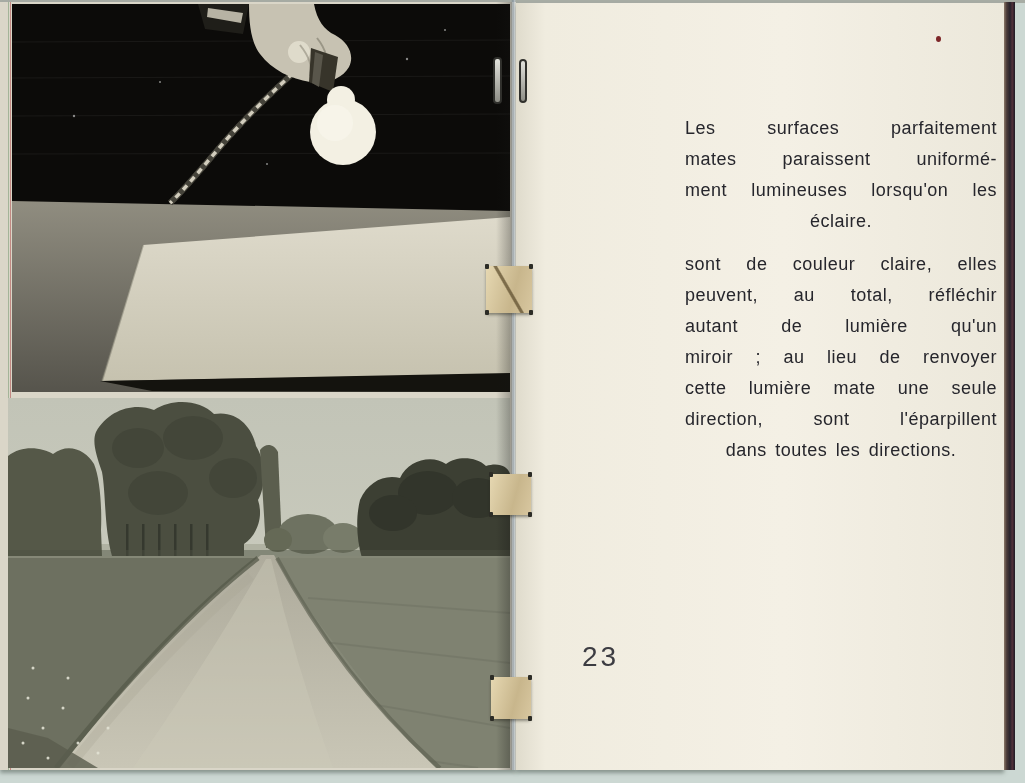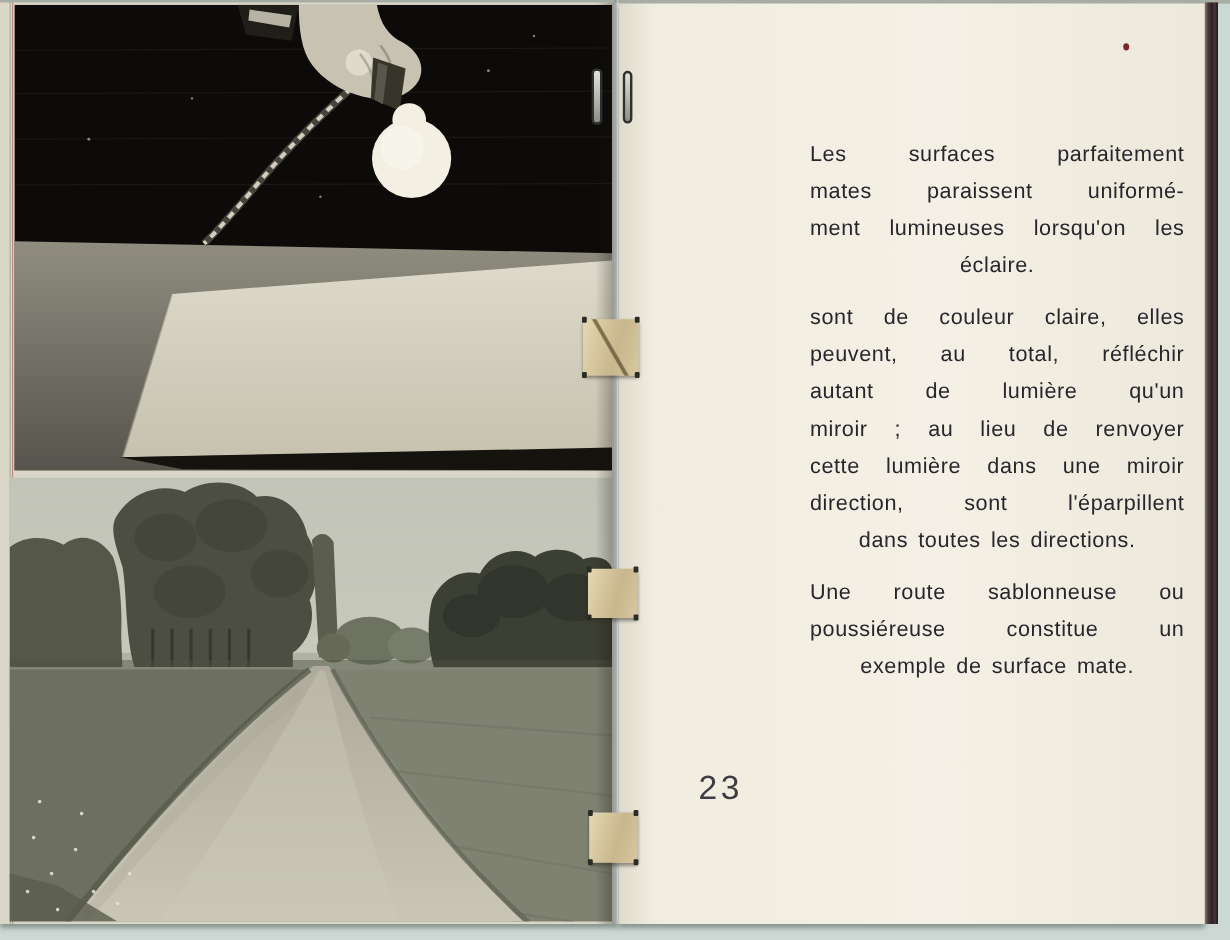--- a/index.html
+++ b/index.html
@@ -15,21 +15,21 @@
   .fringe-g { position:absolute; left:8px; top:0; width:1px; height:768px; background:rgba(80,130,80,.40); }
   .fringe-r { position:absolute; left:10px; top:0; width:1px; height:768px; background:rgba(170,60,60,.50); }
   .photo { position:absolute; display:block; }
   .photo1 { left:12px; top:2px; width:498px; height:388px; }
   .photo2 { left:8px; top:396px; width:502px; height:370px; }
 
   
   .right-page { position:absolute; left:516px; top:3px; width:488px; height:767px;
                 background:linear-gradient(90deg,#dfdbcc 0%, #f0ecdf 6%, #f4f0e5 55%, #ece8db 100%);
                 box-shadow:0 3px 4px rgba(80,92,86,.55); }
-  .text-block { position:absolute; left:159px; top:110px; width:312px; color:#26262c;
+  .text-block { position:absolute; left:169px; top:110px; width:312px; color:#26262c;
                 font-size:18px; line-height:31px; letter-spacing:0.5px; }
   .para { margin:0 0 12px 0; }
   .line { height:31px; text-align:center; word-spacing:3px; white-space:nowrap; }
   .line.j { text-align:justify; text-align-last:justify; white-space:normal; word-spacing:normal; }
   .page-number { position:absolute; left:66px; top:638px; font-size:28px;
                  letter-spacing:3px; color:#3c3c42; }
   .red-dot { position:absolute; left:420px; top:33px; width:5px; height:6px;
              background:#7d2628; border-radius:50%; }
 
   
@@ -187,28 +187,23 @@
           <div class="line j">Les surfaces parfaitement</div>
           <div class="line j">mates paraissent uniformé-</div>
           <div class="line j">ment lumineuses lorsqu'on les</div>
           <div class="line">éclaire.</div>
         </div>
         <div class="para">
           <div class="line j">sont de couleur claire, elles</div>
           <div class="line j">peuvent, au total, réfléchir</div>
           <div class="line j">autant de lumière qu'un</div>
           <div class="line j">miroir ; au lieu de renvoyer</div>
-          <div class="line j">cette lumière dans une miroir</div>
+          <div class="line j">cette lumière mate une seule</div>
           <div class="line j">direction, sont l'éparpillent</div>
           <div class="line">dans toutes les directions.</div>
-        </div>
-        <div class="para">
-          <div class="line j">Une route sablonneuse ou</div>
-          <div class="line j">poussiéreuse constitue un</div>
-          <div class="line">exemple de surface mate.</div>
         </div>
       </div>
     <div class="page-number">23</div>
     <div class="red-dot"></div>
   </div>
 
   <div class="gutter-shadow"></div>
   <div class="fold"></div>
   <div class="staple staple-l"></div>
   <div class="staple staple-r"></div>

